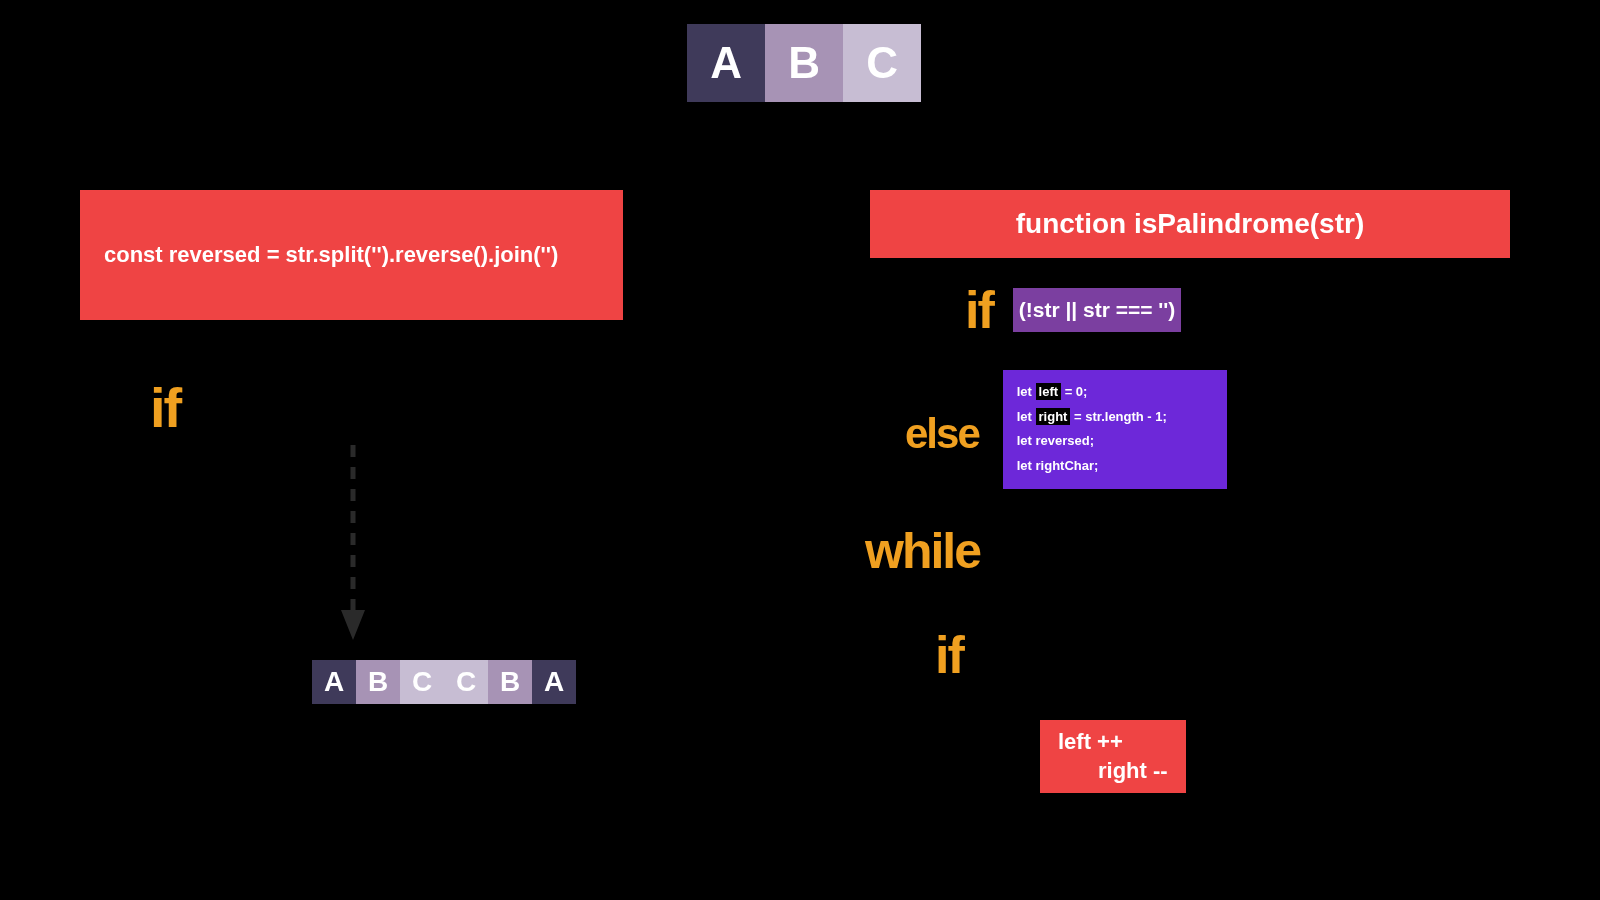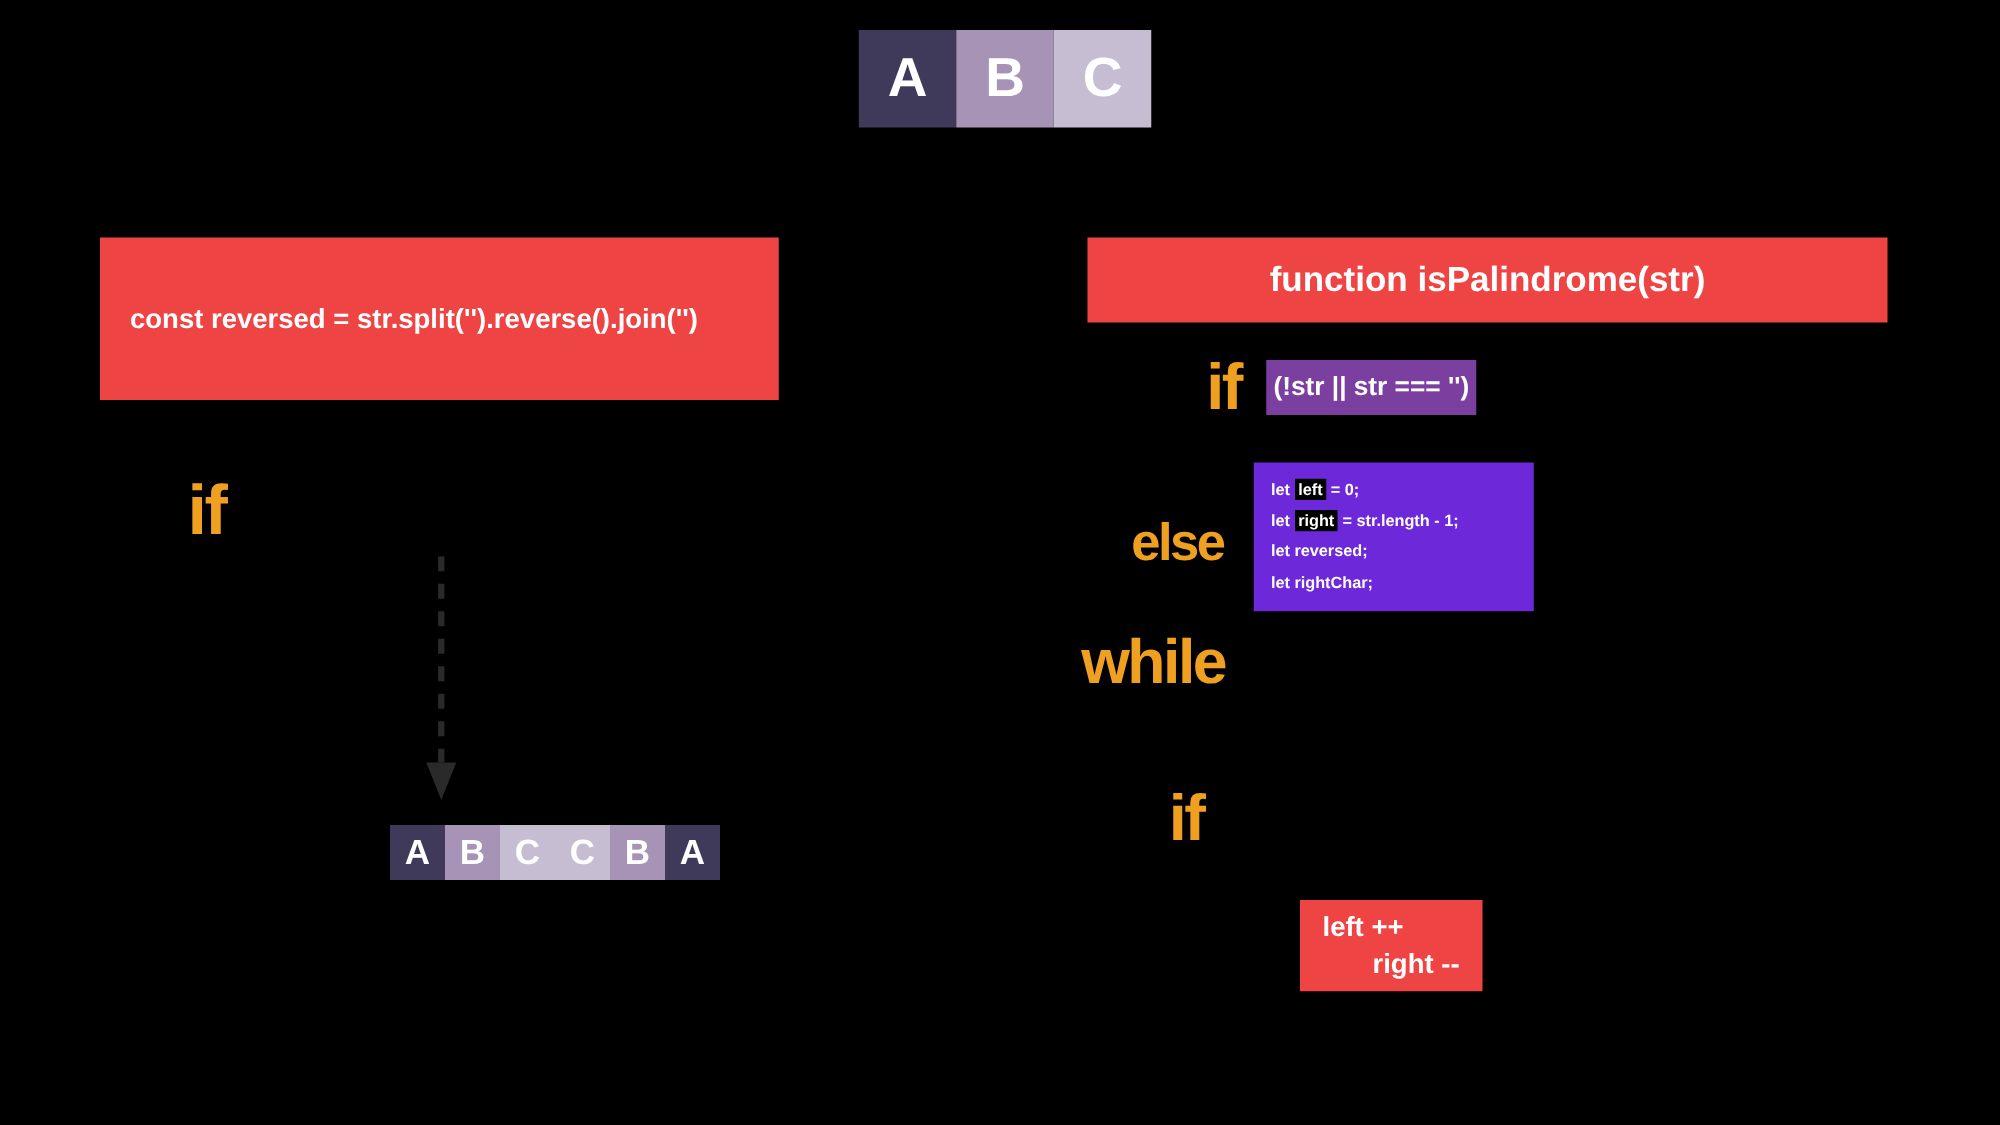--- a/index.html
+++ b/index.html
@@ -189,21 +189,21 @@
 <div style="position:absolute; left:905px; top:370px; display:flex; align-items:flex-start; gap:24px;">
   <span class="keyword" style="font-size:42px; margin-top:40px;">else</span>
   <div style="background:#6d28d9; padding:10px 60px 10px 14px;">
     <div class="small-code">let <span class="hl">left</span> = 0;</div>
     <div class="small-code">let <span class="hl">right</span> = str.length - 1;</div>
     <div class="small-code">let reversed;</div>
     <div class="small-code">let rightChar;</div>
   </div>
 </div>
 
-<div style="position:absolute; left:865px; top:500px; display:flex; align-items:center; gap:24px;">
+<div style="position:absolute; left:865px; top:522px; display:flex; align-items:center; gap:24px;">
   <span class="keyword" style="font-size:50px;">while</span>
   <span class="thin-outline">left</span>
   <span class="lt-sign">&lt;</span>
   <span class="thin-outline">right</span>
 </div>
 
 <div style="position:absolute; left:900px; top:575px; display:flex; gap:60px;">
   <span class="assign-text">leftChar = str.charAt(left)</span>
   <span class="assign-text">rightChar = str.charAt(right)</span>
 </div>

